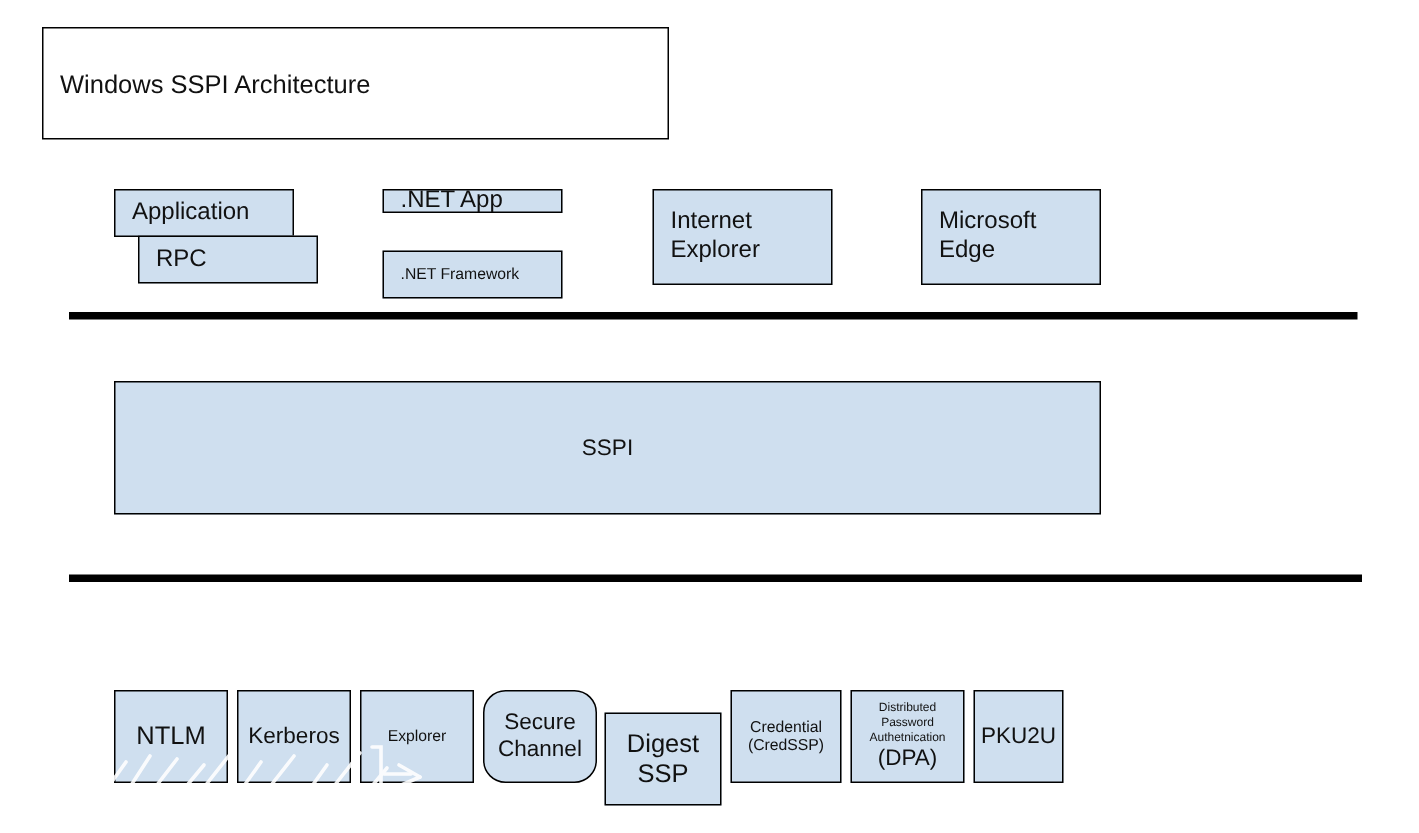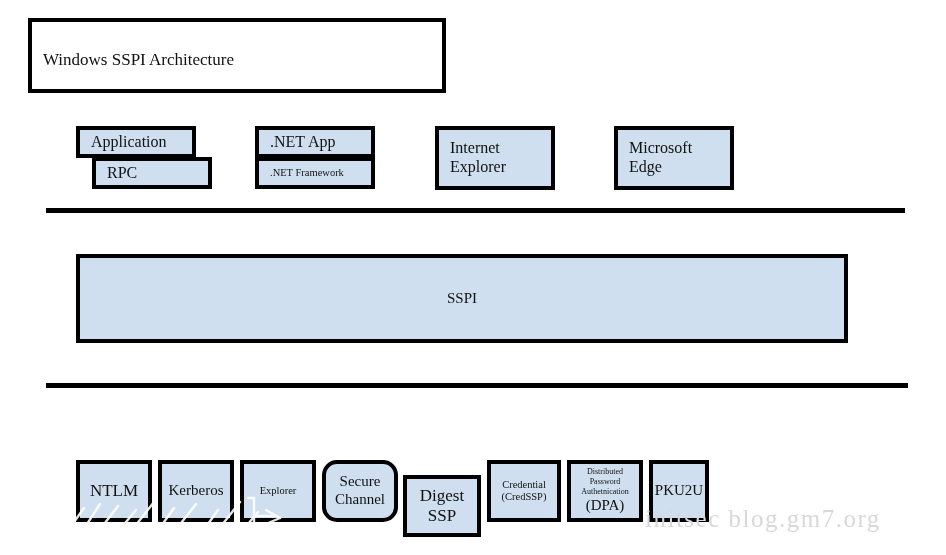--- a/index.html
+++ b/index.html
@@ -16,30 +16,29 @@
     width: 946px;
     height: 555px;
     background: #ffffff;
     overflow: hidden;
   }
 
   
   .box {
     position: absolute;
     box-sizing: border-box;
-    border: 4px solid #000000;
+    border: 1px solid #000000;
     background: #cfdfef;
     color: #111111;
     display: flex;
     align-items: center;
     justify-content: center;
     text-align: center;
     line-height: 1.18;
     white-space: pre-line;
-    font-family: Liberation Serif, serif;
   }
   .box.white {
     background: #ffffff;
   }
   .box.left {
     justify-content: flex-start;
     text-align: left;
     padding-left: 11px;
   }
 
@@ -68,21 +67,21 @@
     background: #000000;
     height: 5px;
   }
   #rail-top    { left: 46px; top: 208px; width: 859px; }
   #rail-bottom { left: 46px; top: 383px; width: 862px; }
 
   
   #sspi-box {
     left: 76px;
     top: 254px;
-    width: 772px;
+    width: 658px;
     height: 89px;
     font-size: 15px;
   }
 
   
   .prov {
     top: 460px;
     height: 62px;
     flex-direction: column;
     justify-content: center;
@@ -119,22 +118,22 @@
 
 <div id="canvas">
 
   <div class="box white left" id="title-box">
     <span>Windows SSPI Architecture</span>
   </div>
 
   <div id="app-tier">
       <div class="box left app-cell" style="left: 76px; top: 126px; width: 120px; height: 32px;"><span>Application</span></div>
       <div class="box left app-cell" style="left: 92px; top: 157px; width: 120px; height: 32px;"><span>RPC</span></div>
-      <div class="box left app-cell" style="left: 255px; top: 126px; width: 120px; height: 32px;"><span>.NET App</span></div>
-      <div class="box left app-cell small" style="left: 255px; top: 157px; width: 120px; height: 32px;"><span>.NET Framework</span></div>
+      <div class="box left app-cell" style="left: 255px; top: 126px; width: 120px; height: 16px;"><span>.NET App</span></div>
+      <div class="box left app-cell small" style="left: 255px; top: 167px; width: 120px; height: 32px;"><span>.NET Framework</span></div>
       <div class="box left app-cell" style="left: 435px; top: 126px; width: 120px; height: 64px;"><span>Internet
 Explorer</span></div>
       <div class="box left app-cell" style="left: 614px; top: 126px; width: 120px; height: 64px;"><span>Microsoft
 Edge</span></div>
     </div>
 
   <div class="rail" id="rail-top"></div>
 
   <div class="box" id="sspi-box">
     <span>SSPI</span>
@@ -169,15 +168,14 @@
       <path d="M112 44 L206 44"></path>
       <path d="M6 58 L104 58"></path>
       <path d="M118 58 L196 58"></path>
       <path d="M198 34 L216 34"></path>
       <path d="M208 28 L222 36"></path>
       <path d="M208 42 L222 36"></path>
       <path d="M190 16 L196 16 L196 48 L190 48"></path>
     </g>
   </svg>
 
-  <div id="watermark-text">initsec blog.gm7.org</div>
 
 </div>
 
 </body></html>

